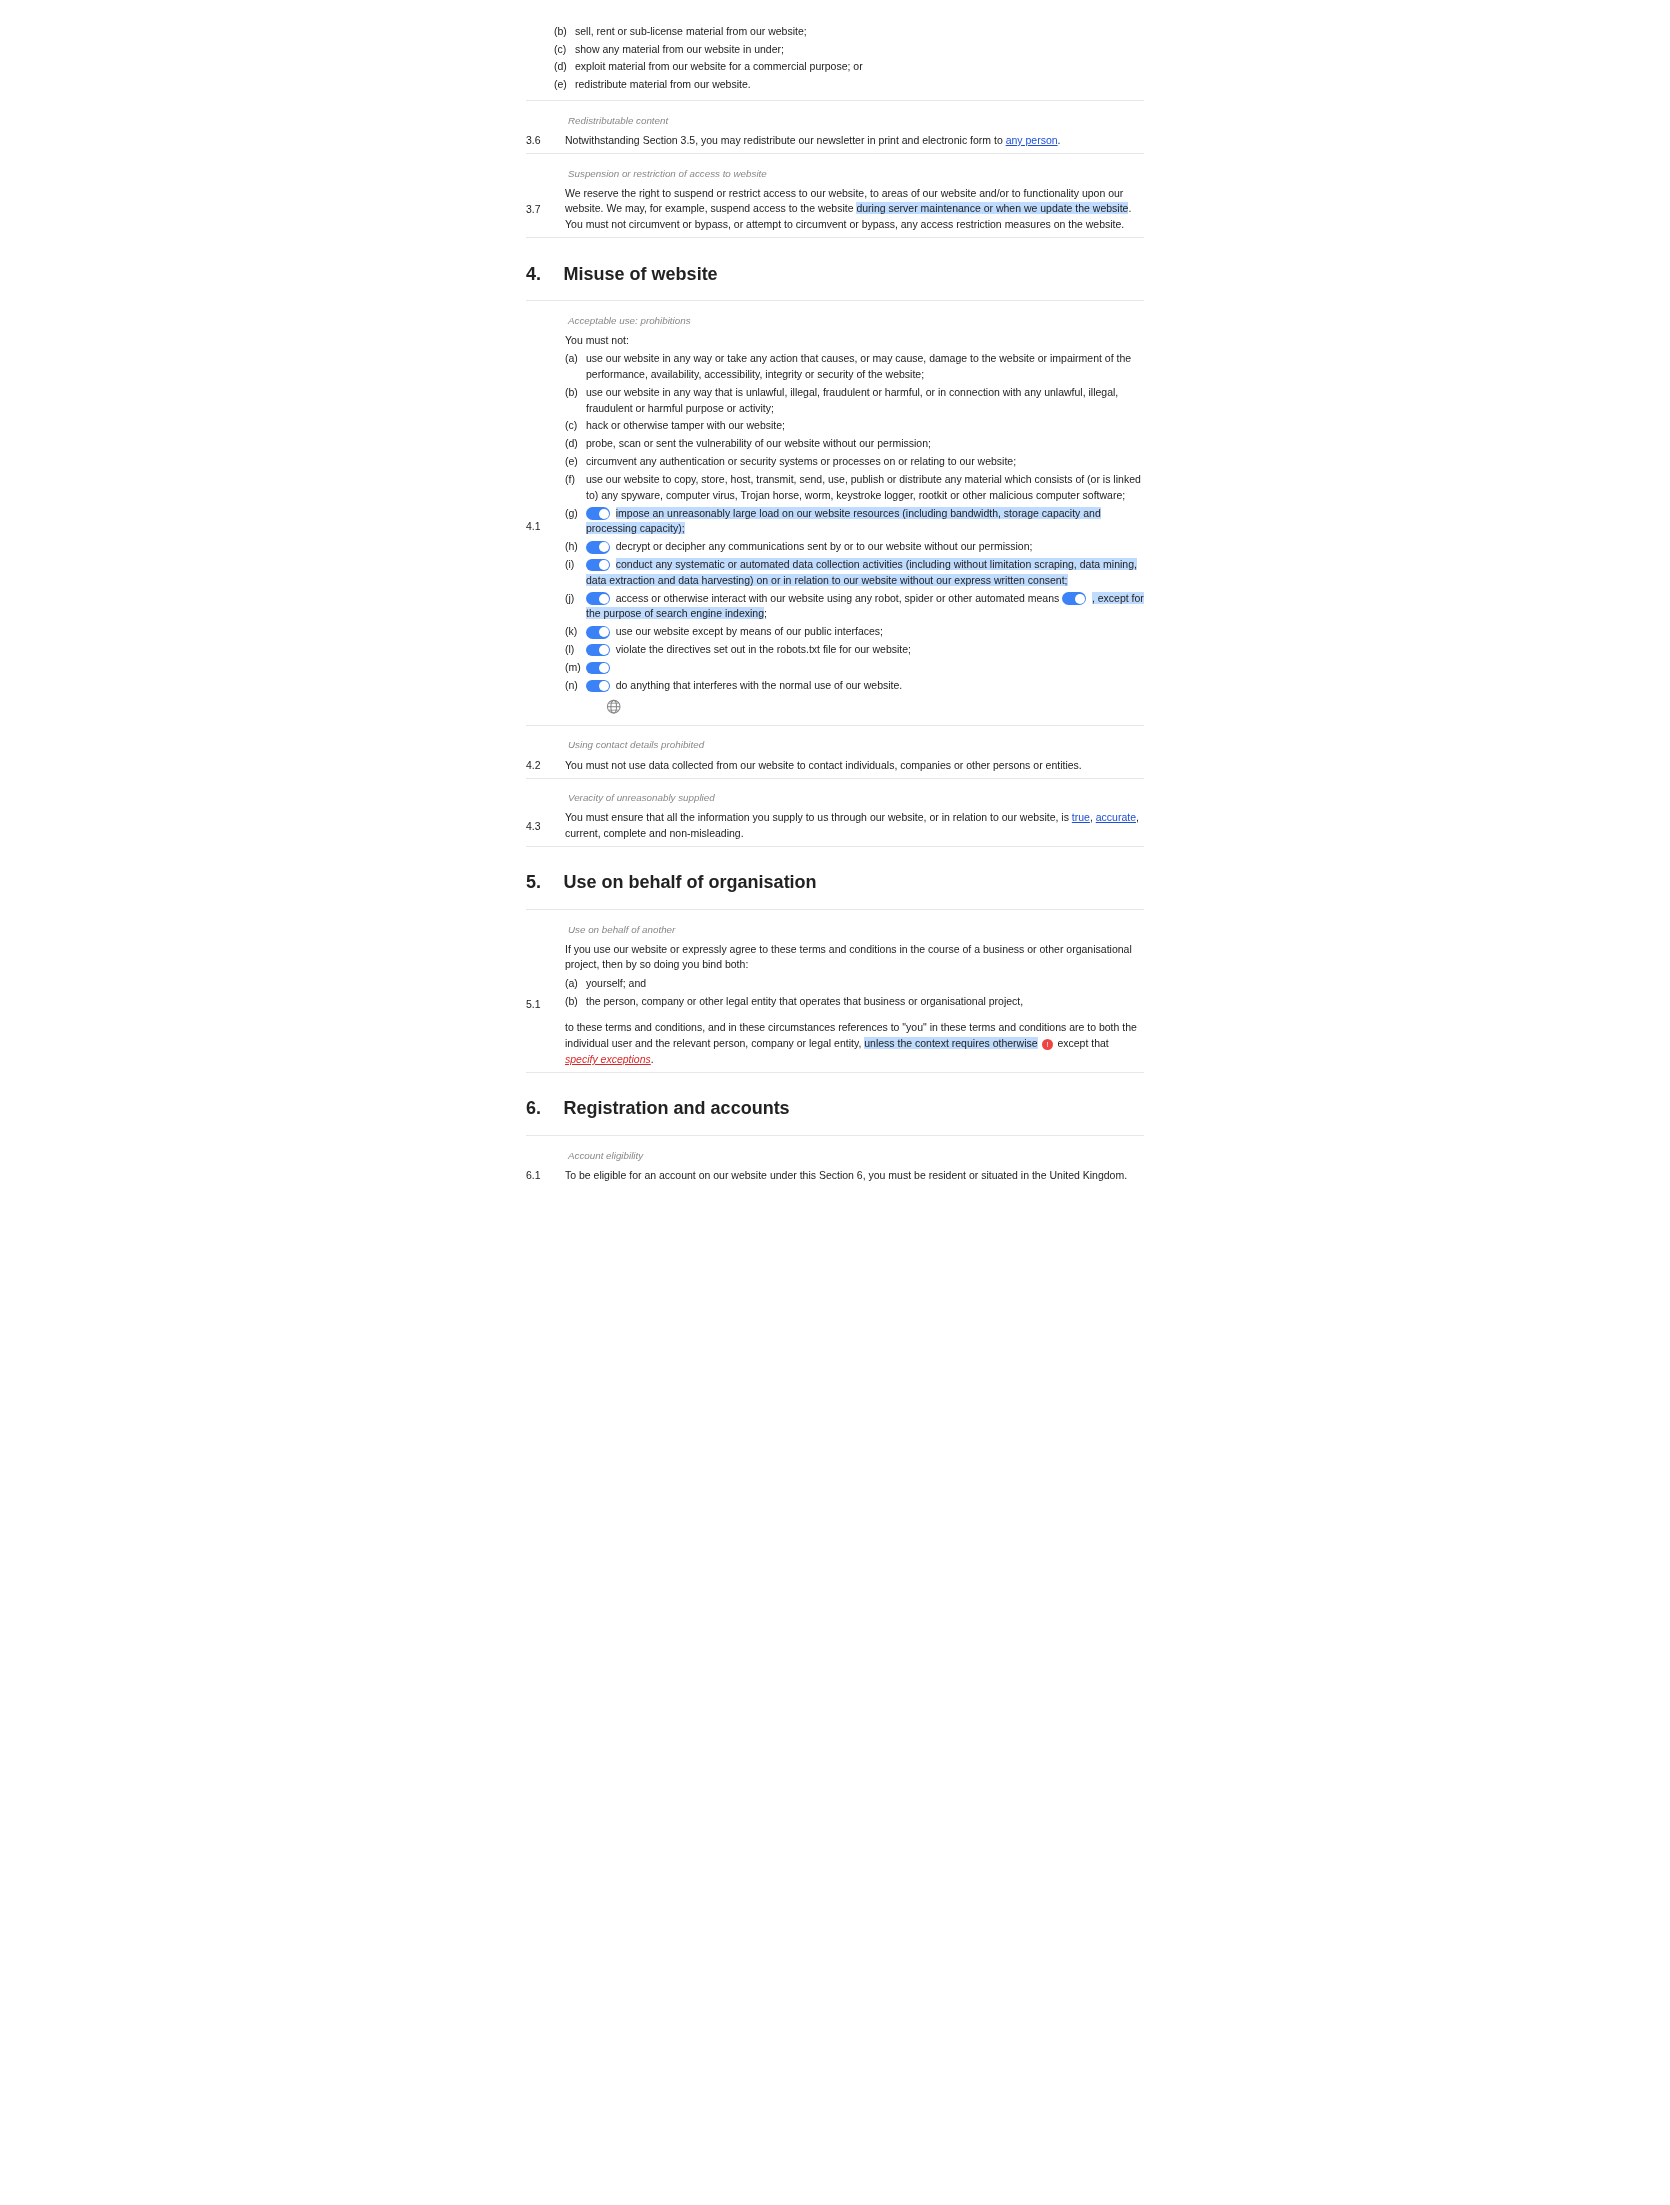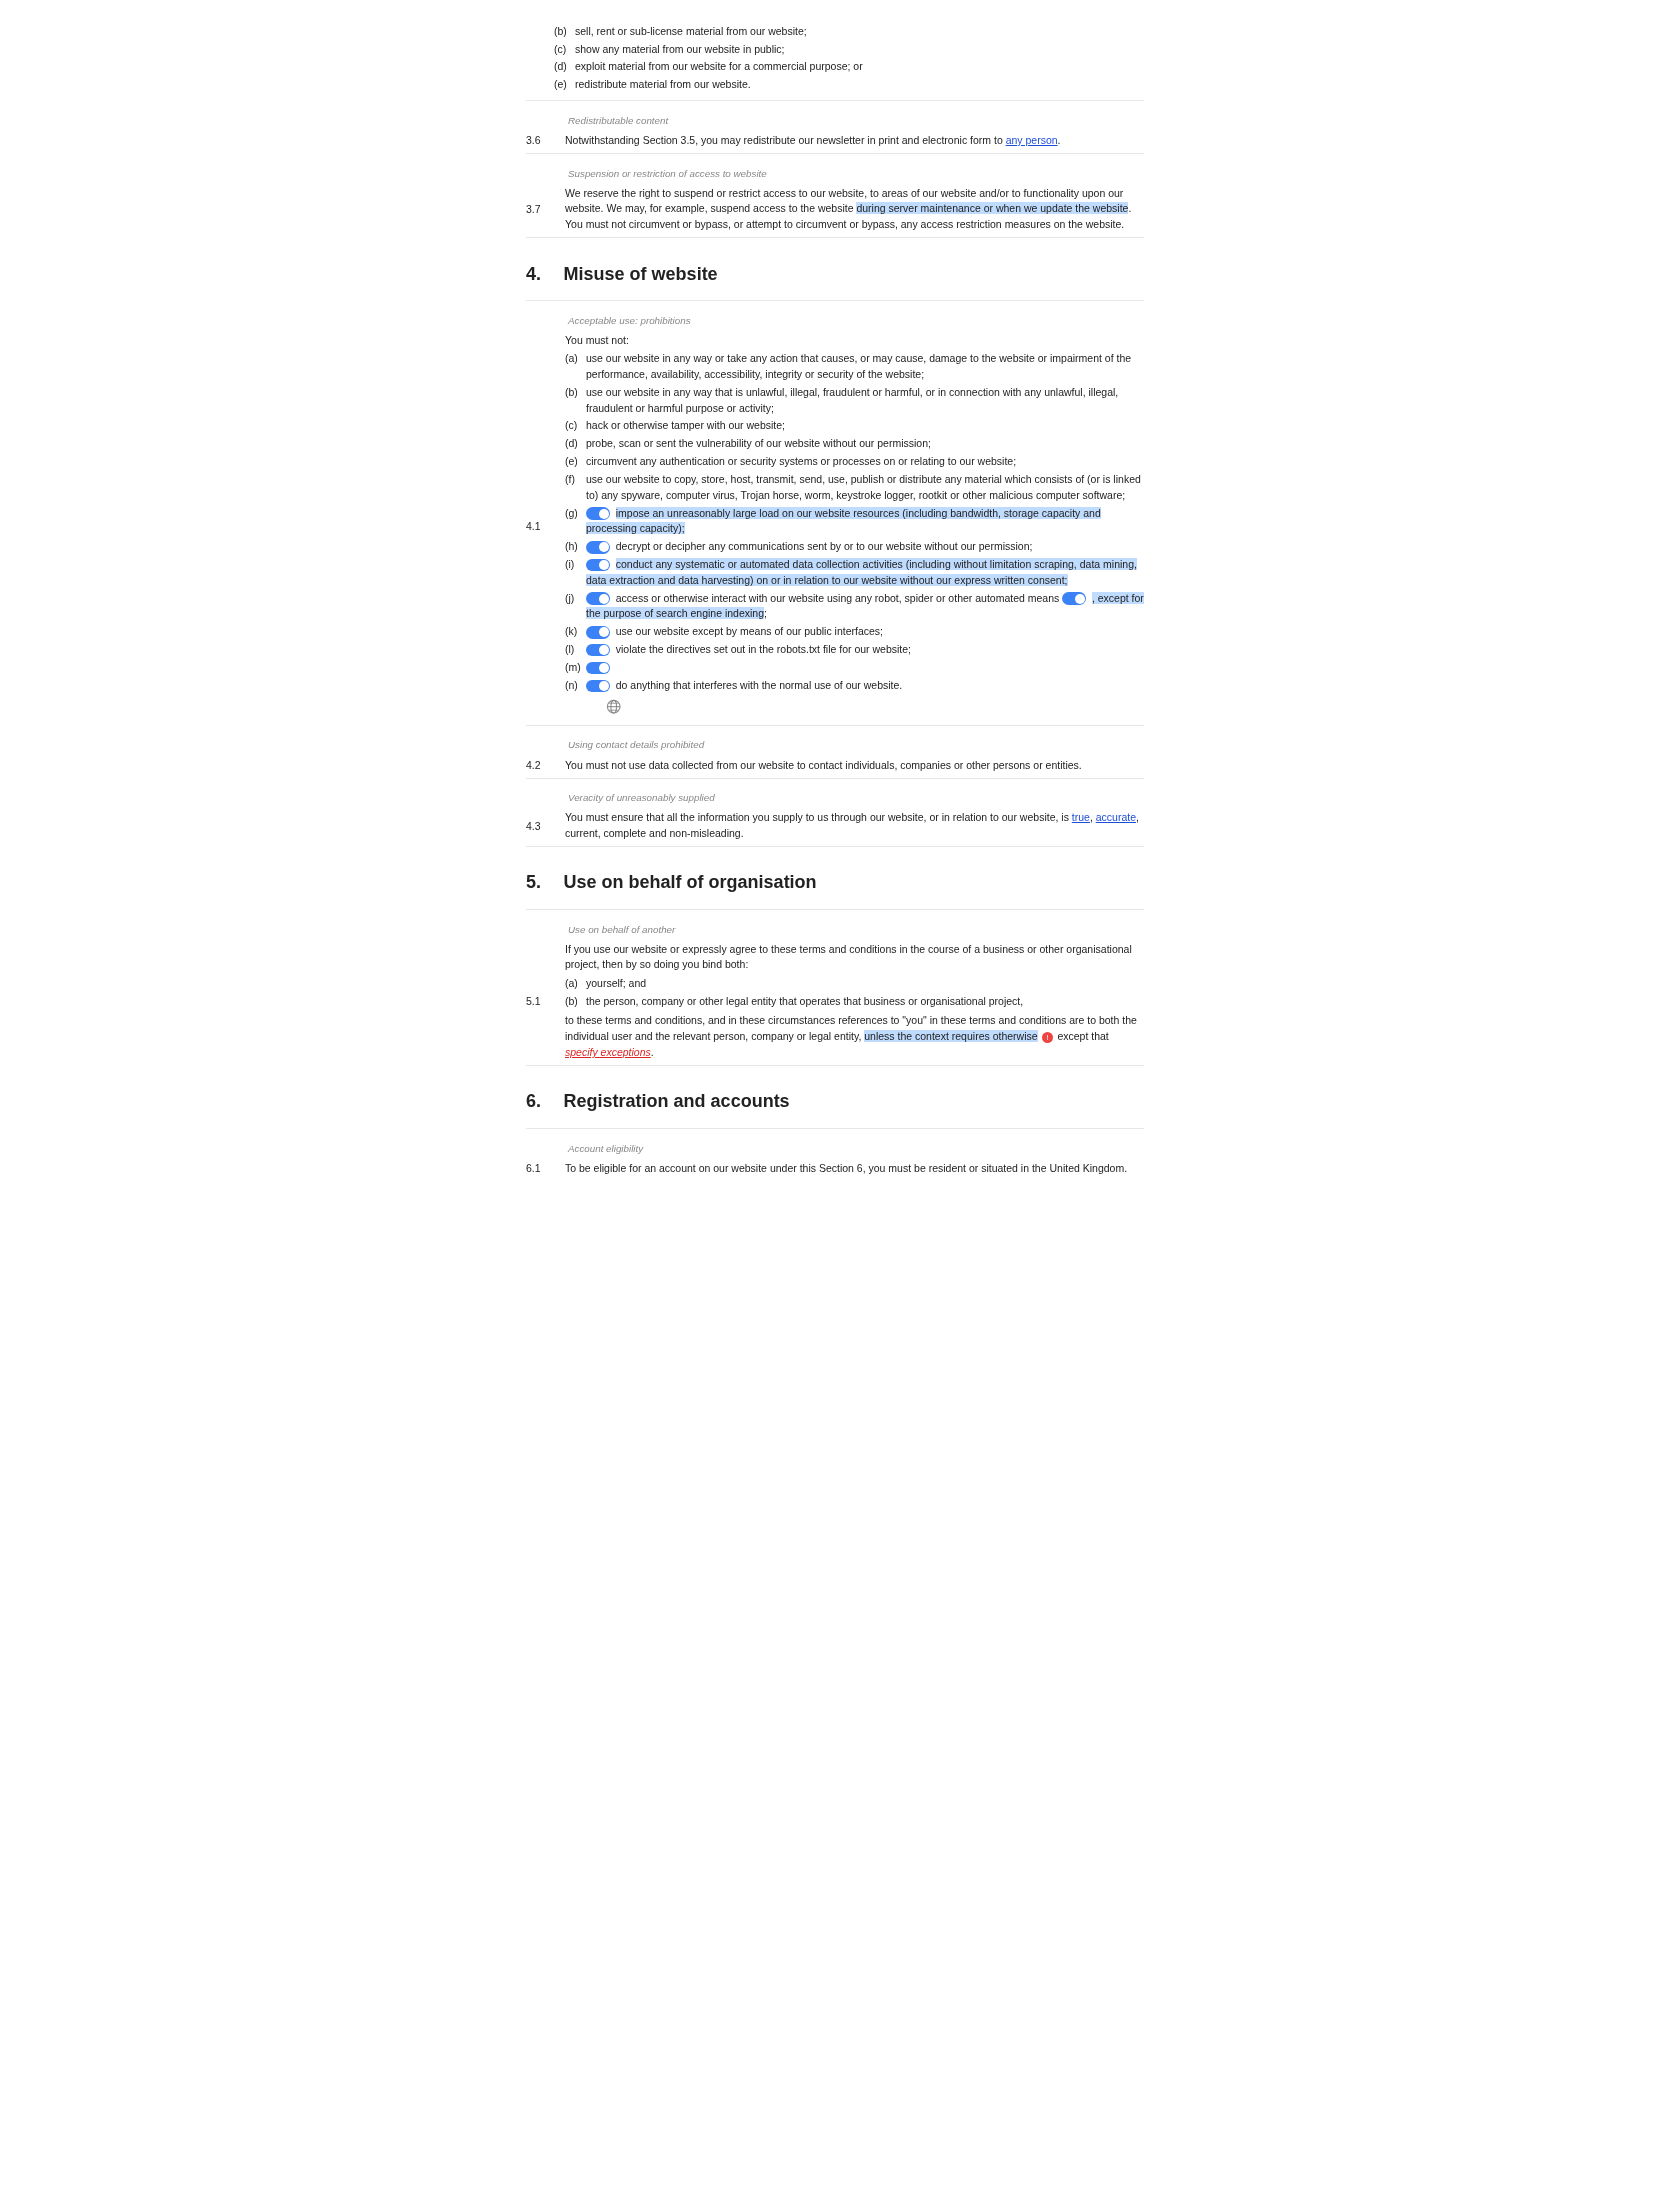--- a/index.html
+++ b/index.html
@@ -123,21 +123,21 @@
 </head>
 <body>
 
 <ul class="sub-list" style="margin-left:28px; margin-bottom:7px;">
   <li>
     <span class="sub-label">(b)</span>
     <span class="sub-content">sell, rent or sub-license material from our website;</span>
   </li>
   <li>
     <span class="sub-label">(c)</span>
-    <span class="sub-content">show any material from our website in public;</span>
+    <span class="sub-content">show any material from our website in under;</span>
   </li>
   <li>
     <span class="sub-label">(d)</span>
     <span class="sub-content">exploit material from our website for a commercial purpose; or</span>
   </li>
   <li>
     <span class="sub-label">(e)</span>
     <span class="sub-content">redistribute material from our website.</span>
   </li>
 </ul>
@@ -317,21 +317,21 @@
     <ul class="sub-list">
       <li>
         <span class="sub-label">(a)</span>
         <span class="sub-content">yourself; and</span>
       </li>
       <li>
         <span class="sub-label">(b)</span>
         <span class="sub-content">the person, company or other legal entity that operates that business or organisational project,</span>
       </li>
     </ul>
-    <div style="margin-top:4px;">
+    <div style="margin-top:11px;">
       to these terms and conditions, and in these circumstances references to "you" in these terms and conditions are to both the individual user and the relevant person, company or legal entity,
       <span class="highlight-blue">unless the context requires otherwise</span>
       <span class="error-circle">!</span>
       except that <span class="highlight-red" style="font-style:italic;">specify exceptions</span>.
     </div>
   </div>
 </div>
 
 <hr class="section-divider">
 

